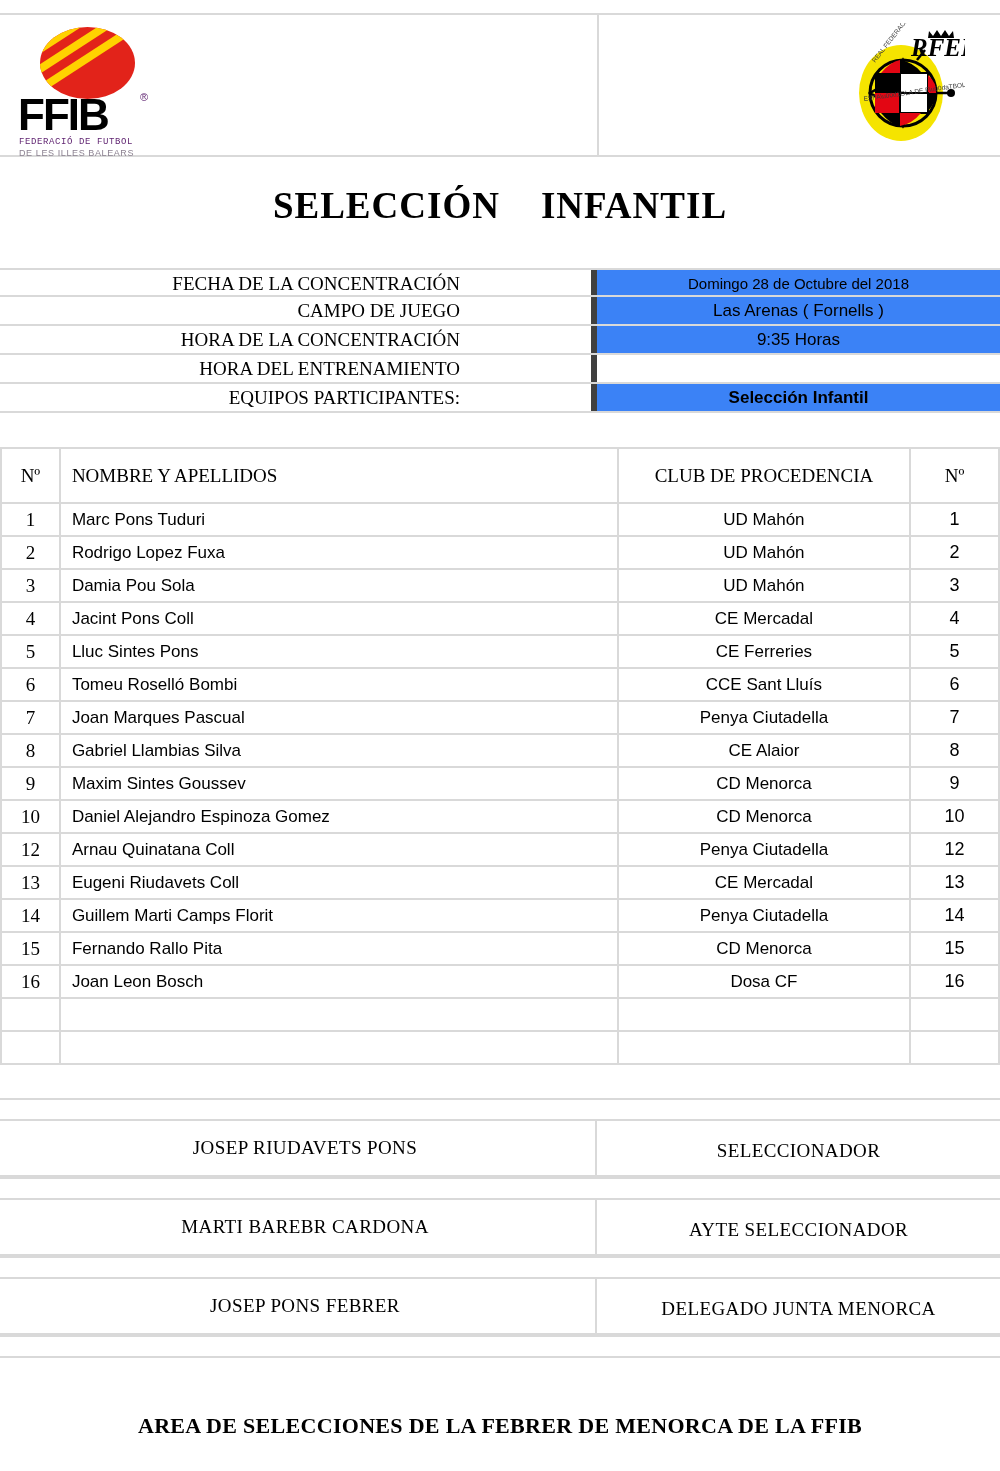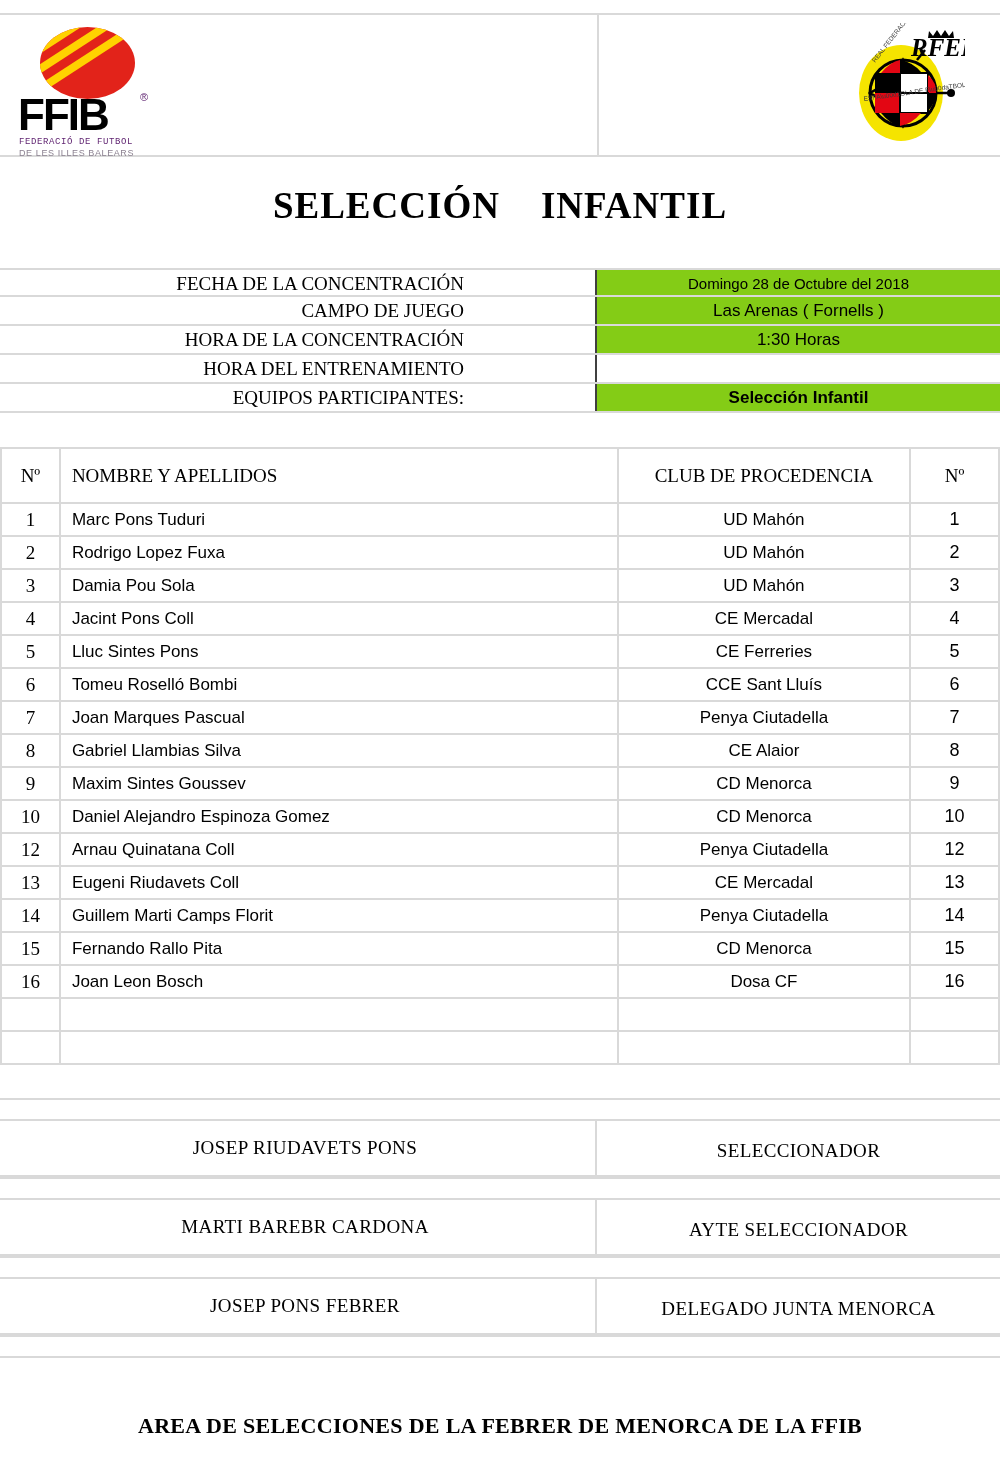--- a/index.html
+++ b/index.html
@@ -150,25 +150,25 @@
   .info-row:first-child { border-top: 2px solid #d9d9d9; }
   .info-label {
     width: 597px;
     box-sizing: border-box;
     padding-right: 131px;
     text-align: right;
     font-family: "Liberation Serif", serif;
     font-size: 19px;
     line-height: 27px;
     white-space: nowrap;
-    border-right: 2px solid #404040;
+    border-right: 6px solid #404040;
   }
   .info-value {
     flex: 1;
-    background: #84cc16;
+    background: #3b82f6;
     font-family: "Liberation Sans", sans-serif;
     font-size: 17px;
     line-height: 27px;
     text-align: center;
     white-space: nowrap;
   }
   .info-value.small { font-size: 15px; }
   .info-value.bold { font-weight: bold; font-size: 17px; }
 
   
@@ -330,21 +330,21 @@
     <div class="info-row">
       <div class="info-label">FECHA DE LA CONCENTRACIÓN</div>
       <div class="info-value small">Domingo 28 de Octubre del 2018</div>
     </div>
     <div class="info-row">
       <div class="info-label">CAMPO DE JUEGO</div>
       <div class="info-value">Las Arenas ( Fornells )</div>
     </div>
     <div class="info-row">
       <div class="info-label">HORA DE LA CONCENTRACIÓN</div>
-      <div class="info-value">1:30 Horas</div>
+      <div class="info-value">9:35 Horas</div>
     </div>
     <div class="info-row">
       <div class="info-label">HORA DEL ENTRENAMIENTO</div>
     </div>
     <div class="info-row">
       <div class="info-label">EQUIPOS PARTICIPANTES:</div>
       <div class="info-value bold">Selección Infantil</div>
     </div>
   </div>
 

